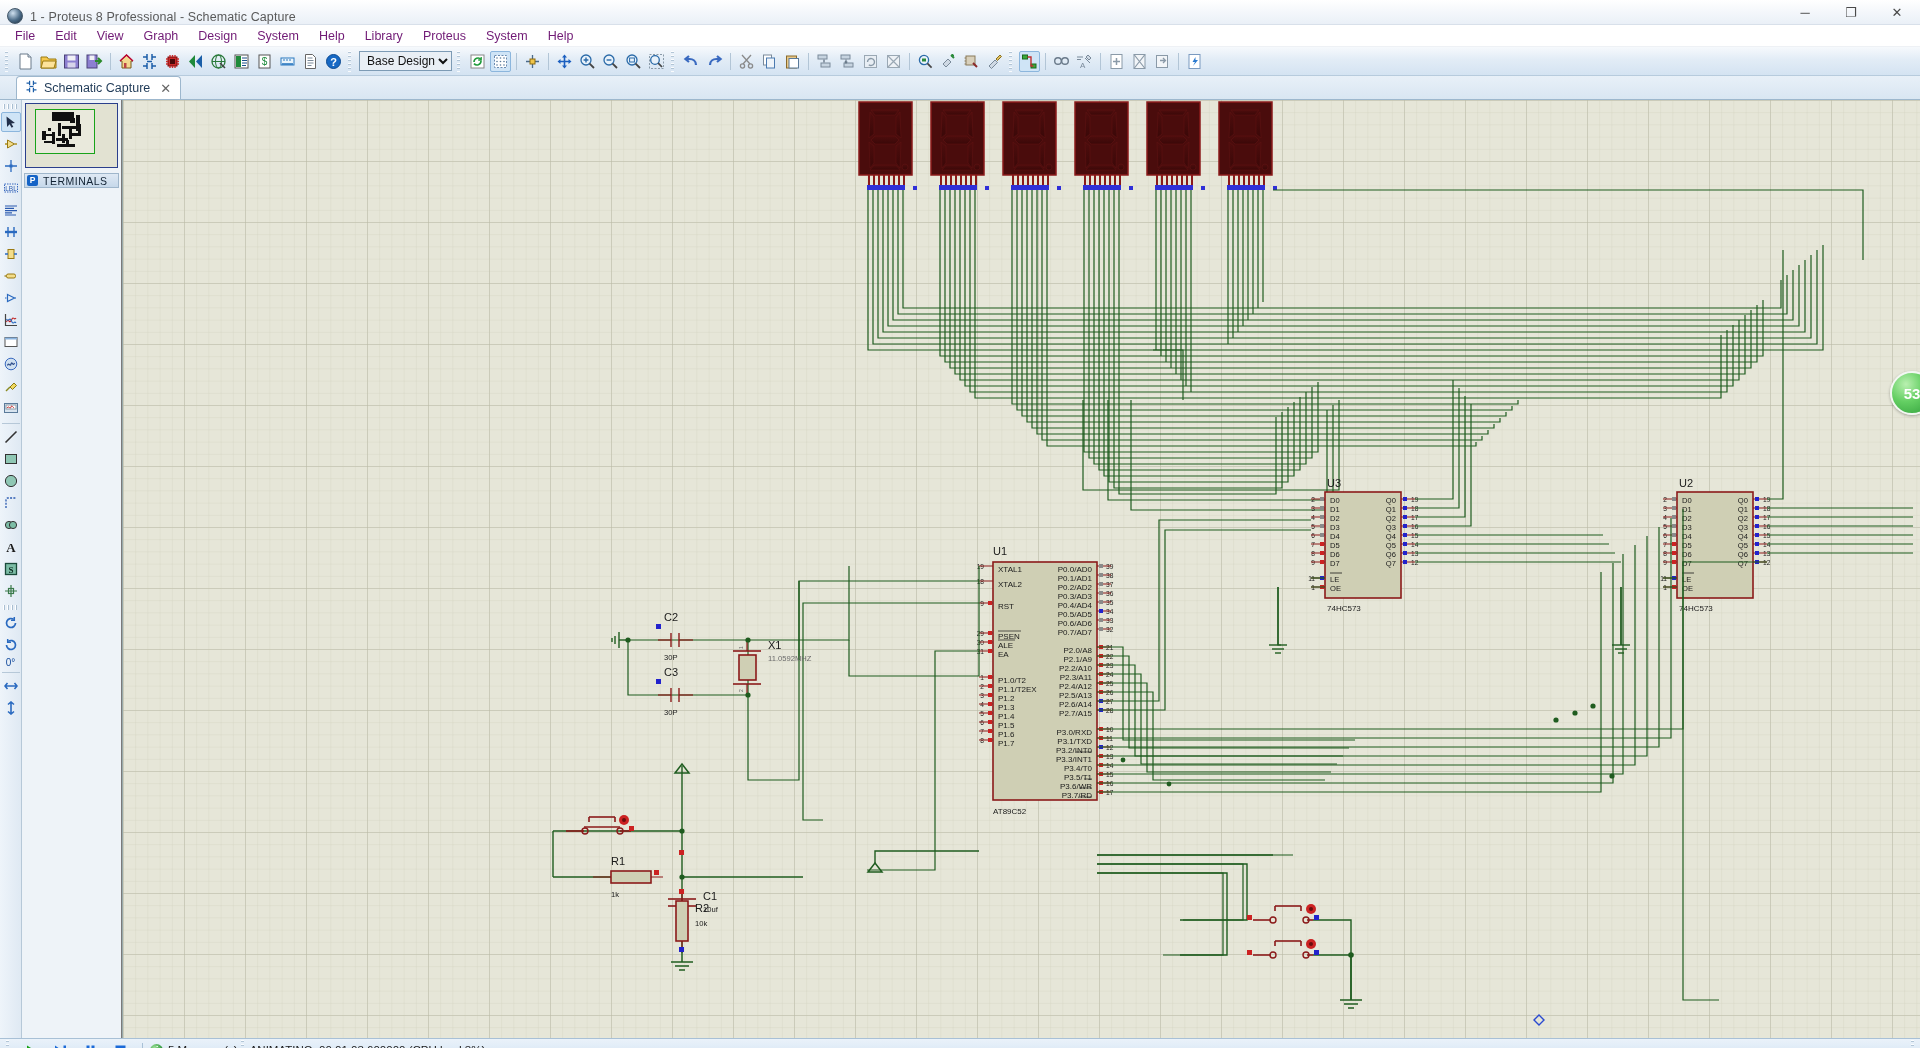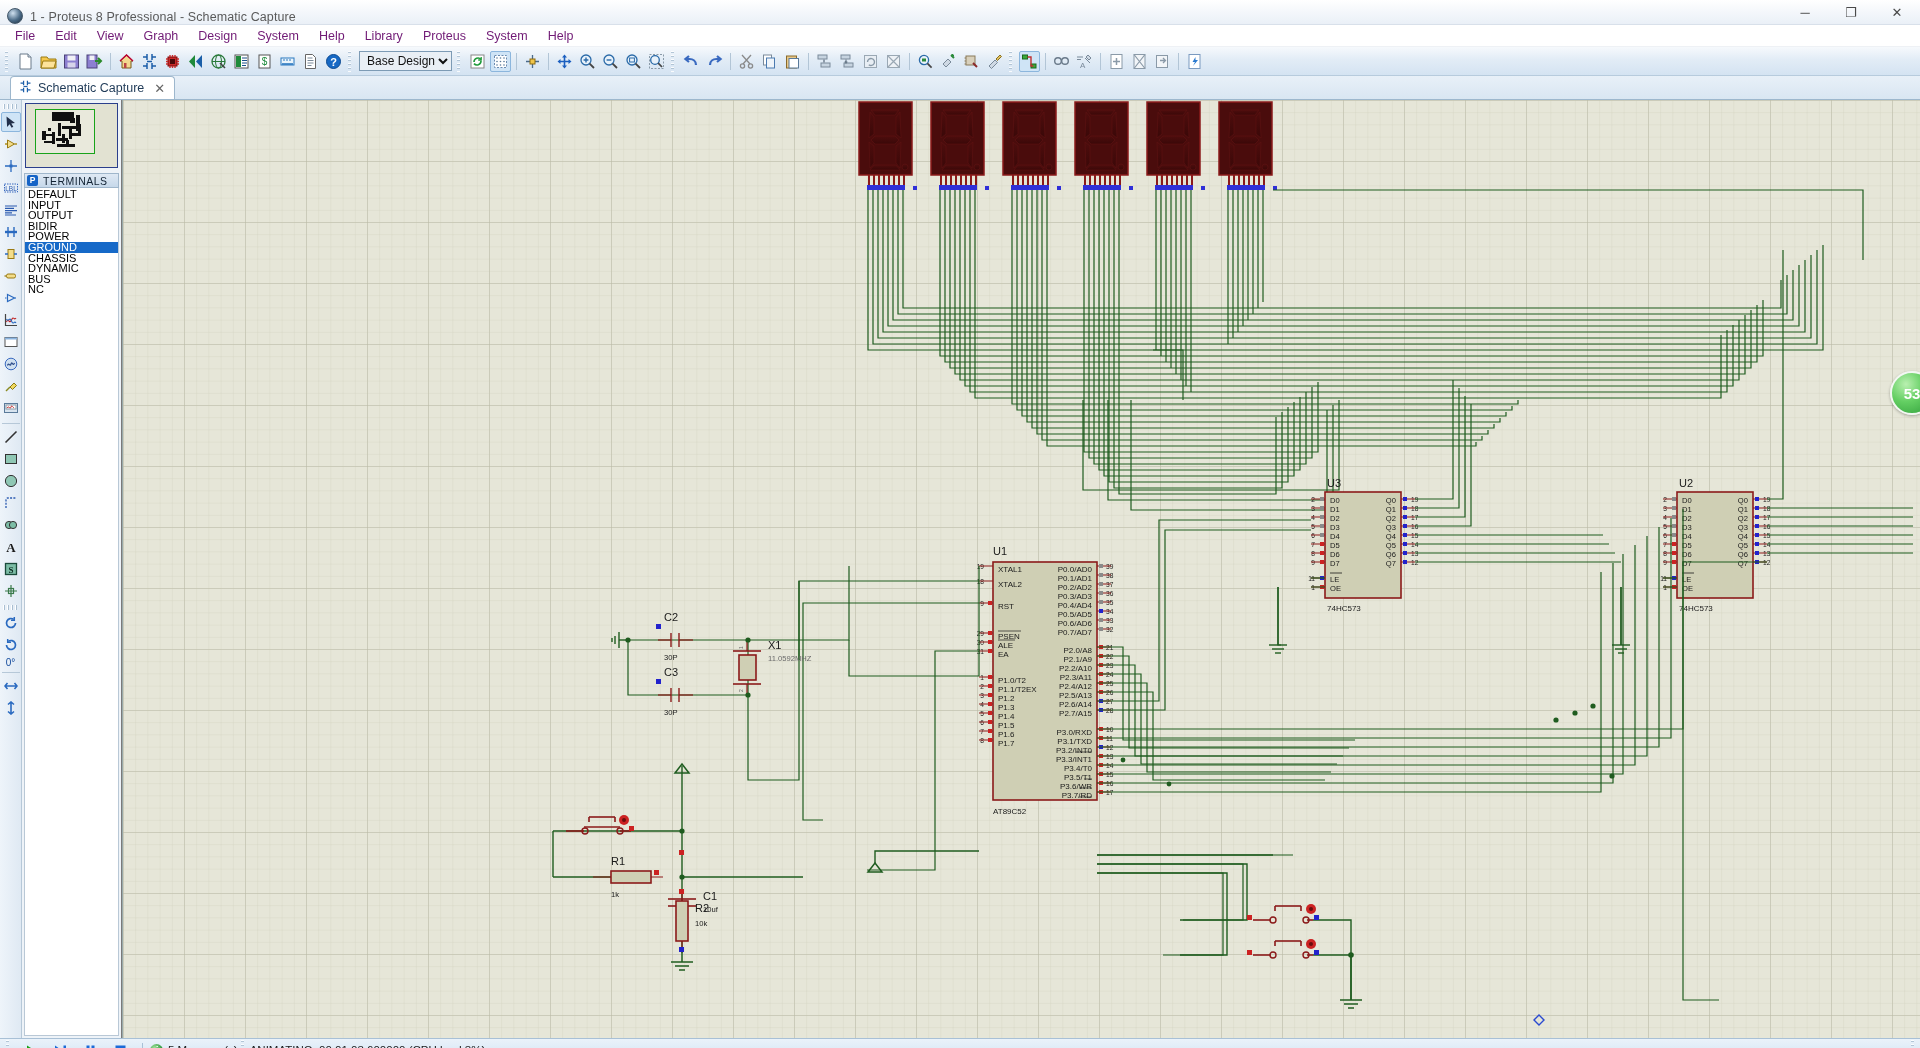--- a/index.html
+++ b/index.html
@@ -70,21 +70,21 @@
     font-family: "Liberation Sans", sans-serif;
     border: 1px solid #7d9bb5; background: #e9eff5; color: #111;
     margin: 0 2px; padding-left: 3px;
   }
 
   
   #tabstrip {
     height: 24px;
     background: linear-gradient(to bottom,#e8f0f8,#d9e6f2);
     border-bottom: 1px solid #9db7cd;
-    display: flex; align-items: flex-end; padding-left: 10px;
+    display: flex; align-items: flex-end; padding-left: 16px;
   }
   #tab-schematic {
     height: 23px; display: flex; align-items: center; gap: 6px;
     padding: 0 9px 0 8px;
     background: #ffffff;
     border: 1px solid #9db7cd; border-bottom: none;
     border-radius: 4px 4px 0 0;
     font-size: 12.5px; color: #1f3a57;
   }
   #tab-close { font-size: 13px; color: #666; margin-left: 4px; }
@@ -718,32 +718,20 @@
           <rect x="40" y="36" width="3" height="7"></rect>
         </g>
       </svg>
     </div>
 
     <div id="terminals-header">
       <div id="term-badge">P</div>
       <div id="terminals-title">TERMINALS</div>
     </div>
 
-    <div id="terminals-list">
-      <div class="term-item">DEFAULT</div>
-      <div class="term-item">INPUT</div>
-      <div class="term-item">OUTPUT</div>
-      <div class="term-item">BIDIR</div>
-      <div class="term-item">POWER</div>
-      <div class="term-item sel">GROUND</div>
-      <div class="term-item">CHASSIS</div>
-      <div class="term-item">DYNAMIC</div>
-      <div class="term-item">BUS</div>
-      <div class="term-item">NC</div>
-    </div>
   </div>
 
   <div id="canvaswrap">
     <svg id="canvas" viewBox="0 0 1797 938" preserveAspectRatio="none">
       <defs>
         <pattern id="gsm" width="12.2" height="12.2" patternUnits="userSpaceOnUse">
           <path d="M12.2 0H0V12.2" fill="none" stroke="#d3d3c0" stroke-width="0.7"></path>
         </pattern>
         <pattern id="glg" width="61" height="61" patternUnits="userSpaceOnUse">
           <rect width="61" height="61" fill="url(#gsm)"></rect>

